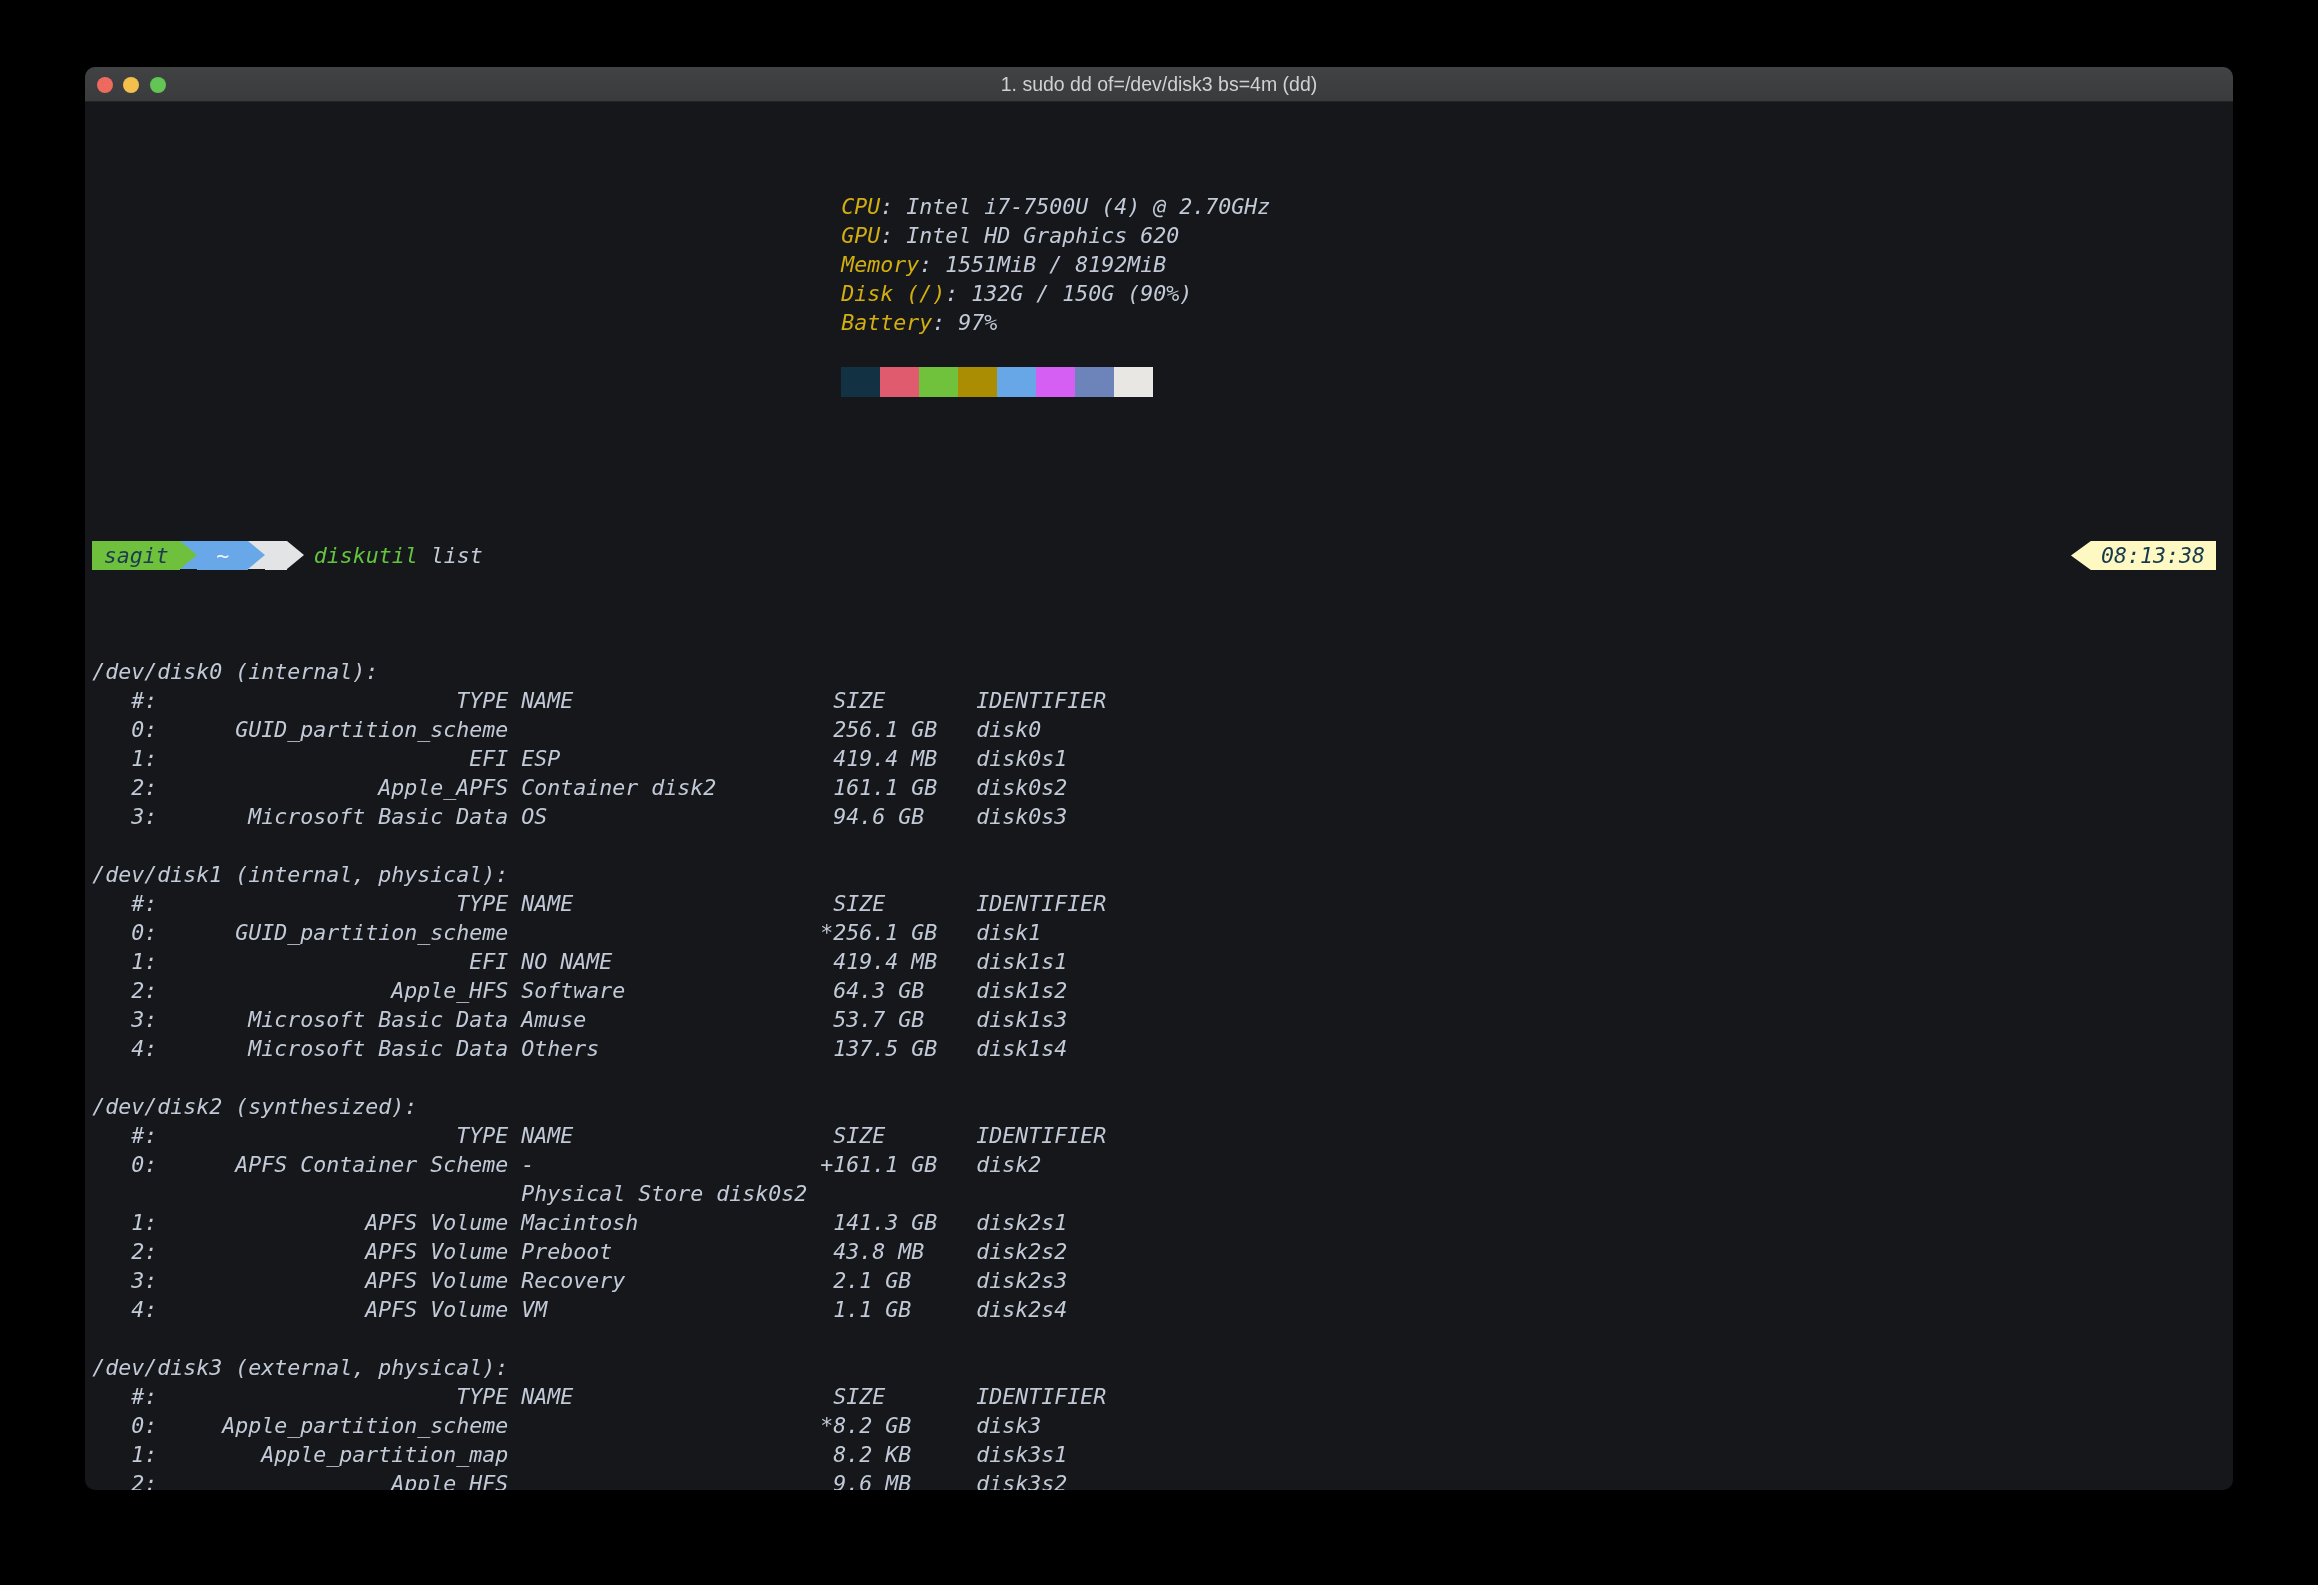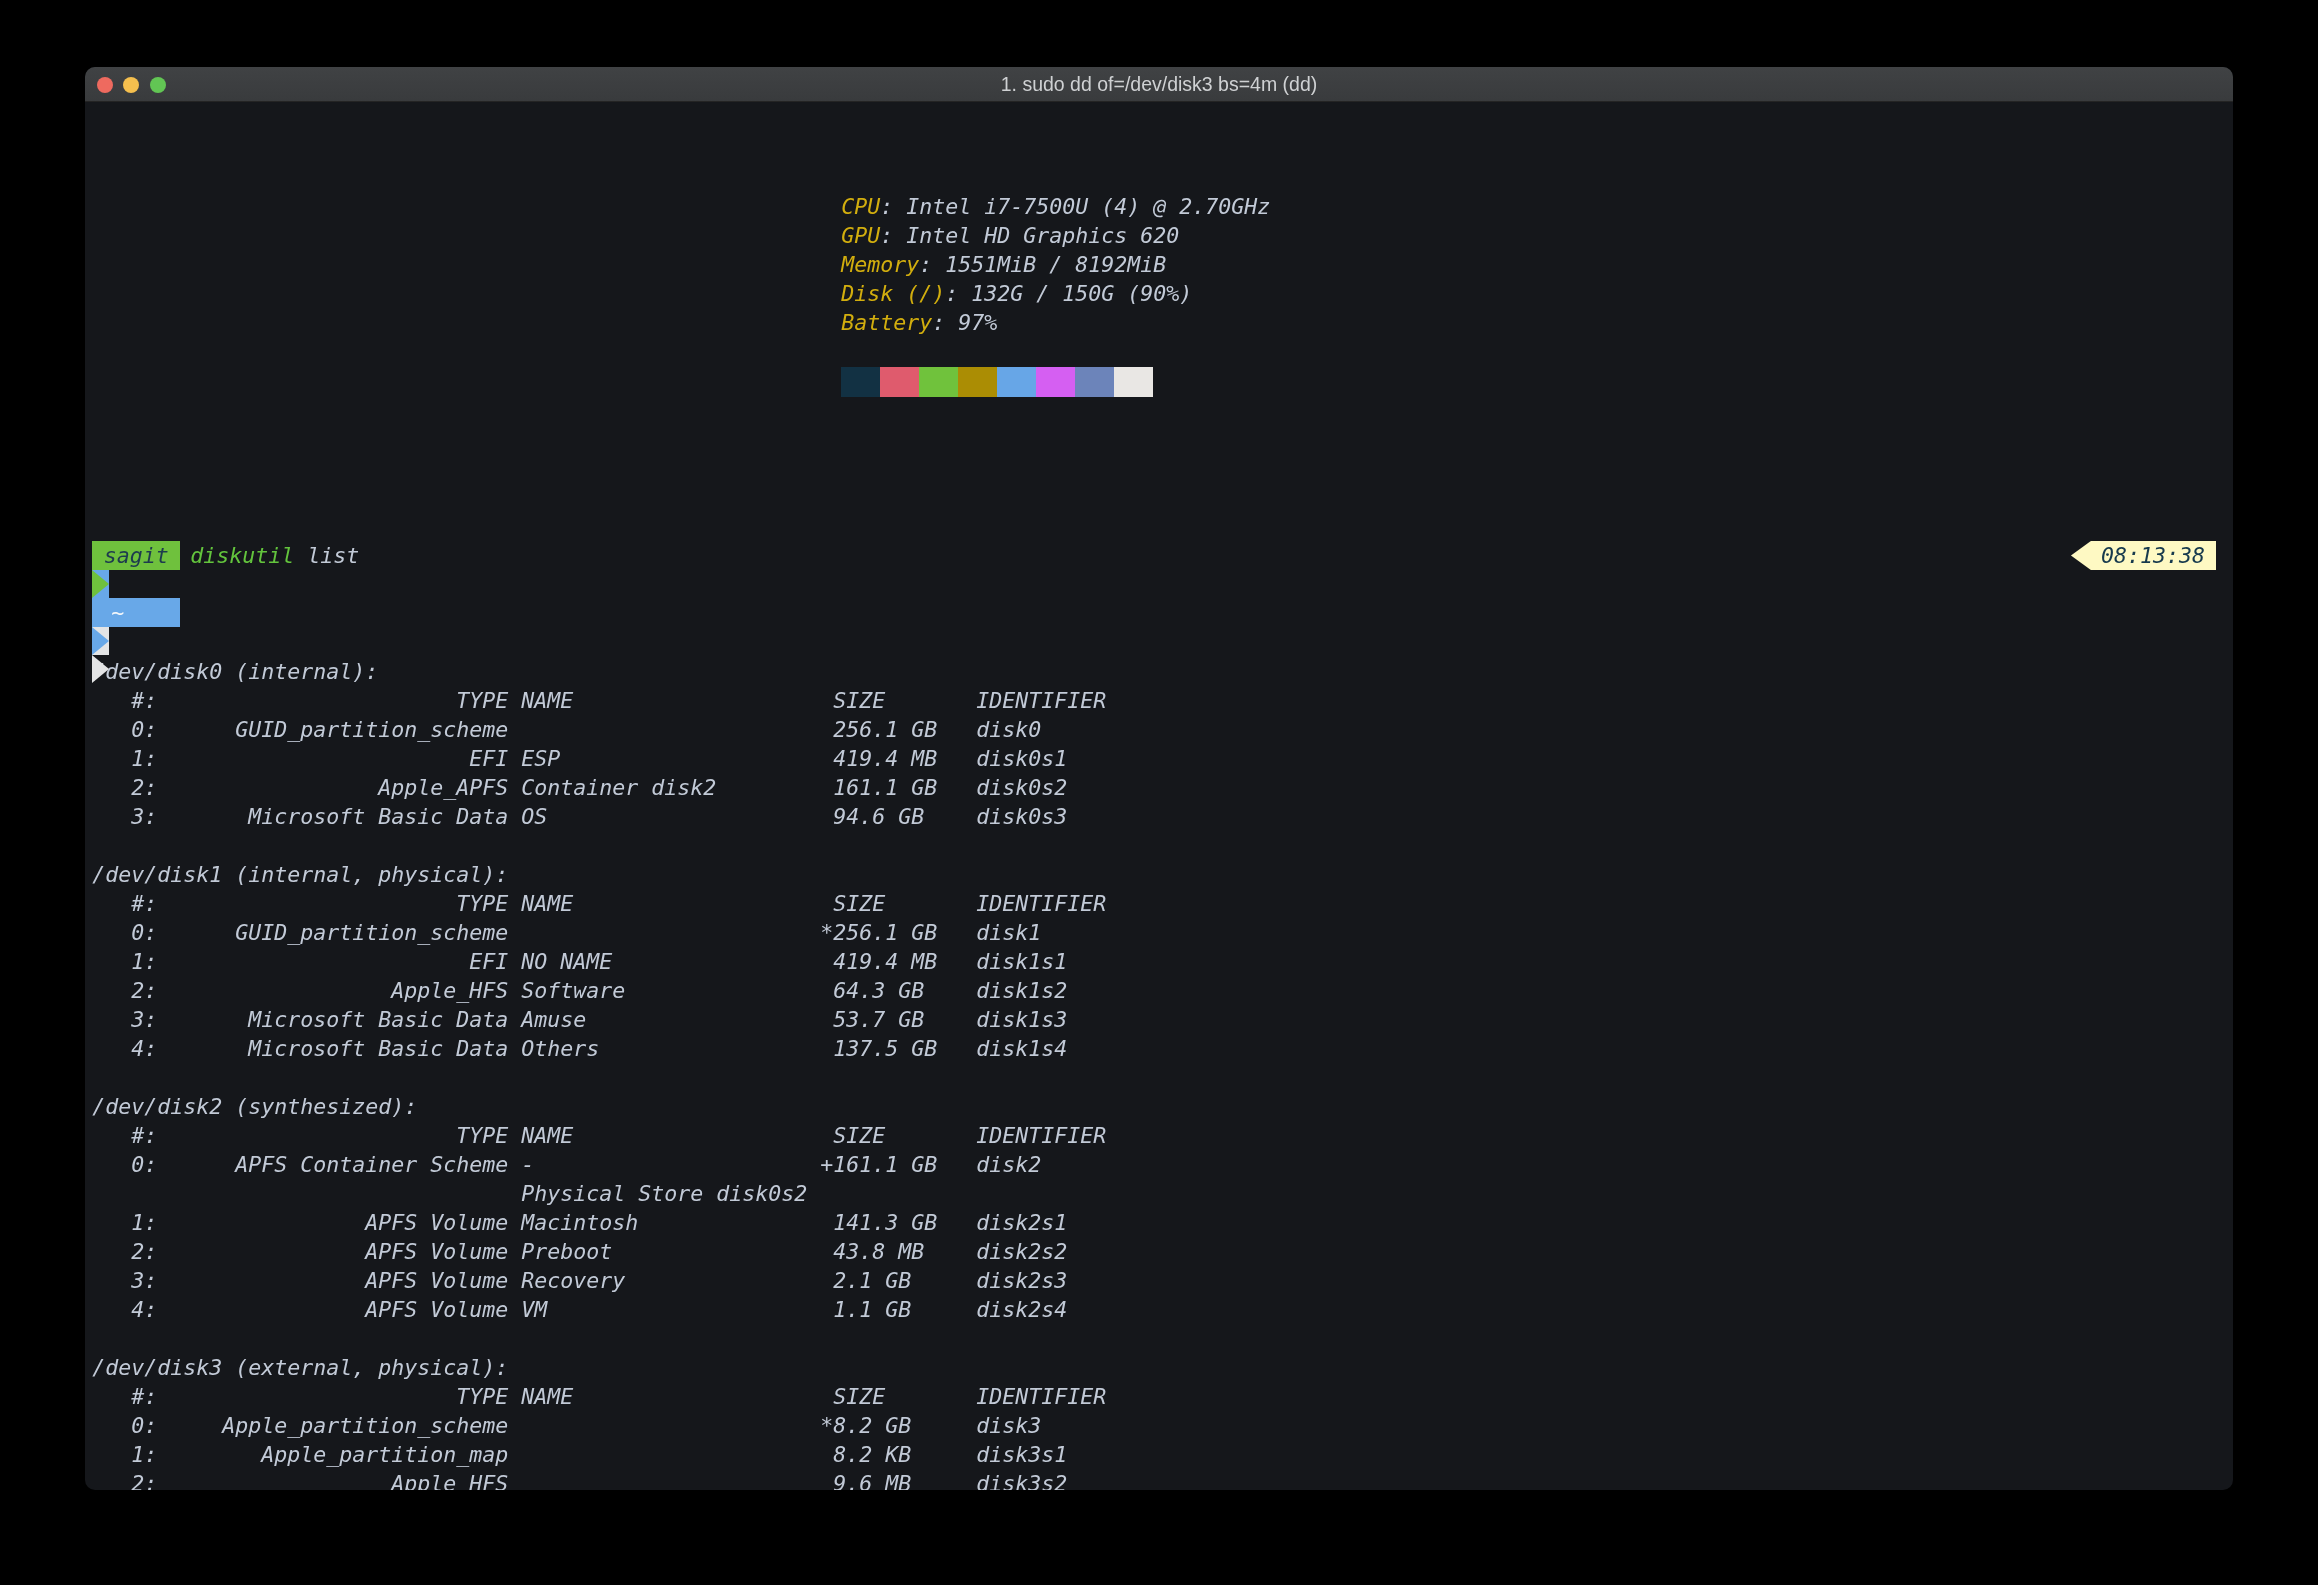--- a/index.html
+++ b/index.html
@@ -37,21 +37,21 @@
   .ascii-red     { color:#e23e5c; }
   .ascii-magenta { color:#be29e2; }
   .ascii-blue    { color:#4c7fd3; }
   .sysinfo { position:absolute; left:749px; top:0; }
   .info-label { color:#d2ae0e; font-weight:normal; }
   .palette { position:absolute; left:749px; top:175px; display:flex; }
   .swatch { width:39px; height:30px; }
 
   
   .prow { display:flex; align-items:center; height:29px; position:relative; }
-  .pl { display:inline-flex; align-items:stretch; height:29px;flex-direction:column; }
+  .pl { display:inline-flex; align-items:stretch; height:29px; }
   .seg { display:inline-flex; align-items:center; height:29px; }
   .seg.green { background:#6fc13d; color:#1d3b4e; padding:0 11.5px; }
   .seg.blue  { background:#68a8e8; color:#f2f6fa; padding:0 19px; }
   .seg.gray  { background:#e3e4e5; width:21.6px; }
   .tri { width:0; height:0; border-top:14.5px solid transparent; border-bottom:14.5px solid transparent; }
   .tri.g-b  { border-left:17.3px solid #6fc13d; background:#68a8e8; }
   .tri.b-gr { border-left:17.3px solid #68a8e8; background:#e3e4e5; }
   .tri.gr-x { border-left:17.3px solid #e3e4e5; background:transparent; }
   .cmd { margin-left:10px; white-space:pre;text-align:right; }
   .c-g  { color:#63c43d; }

